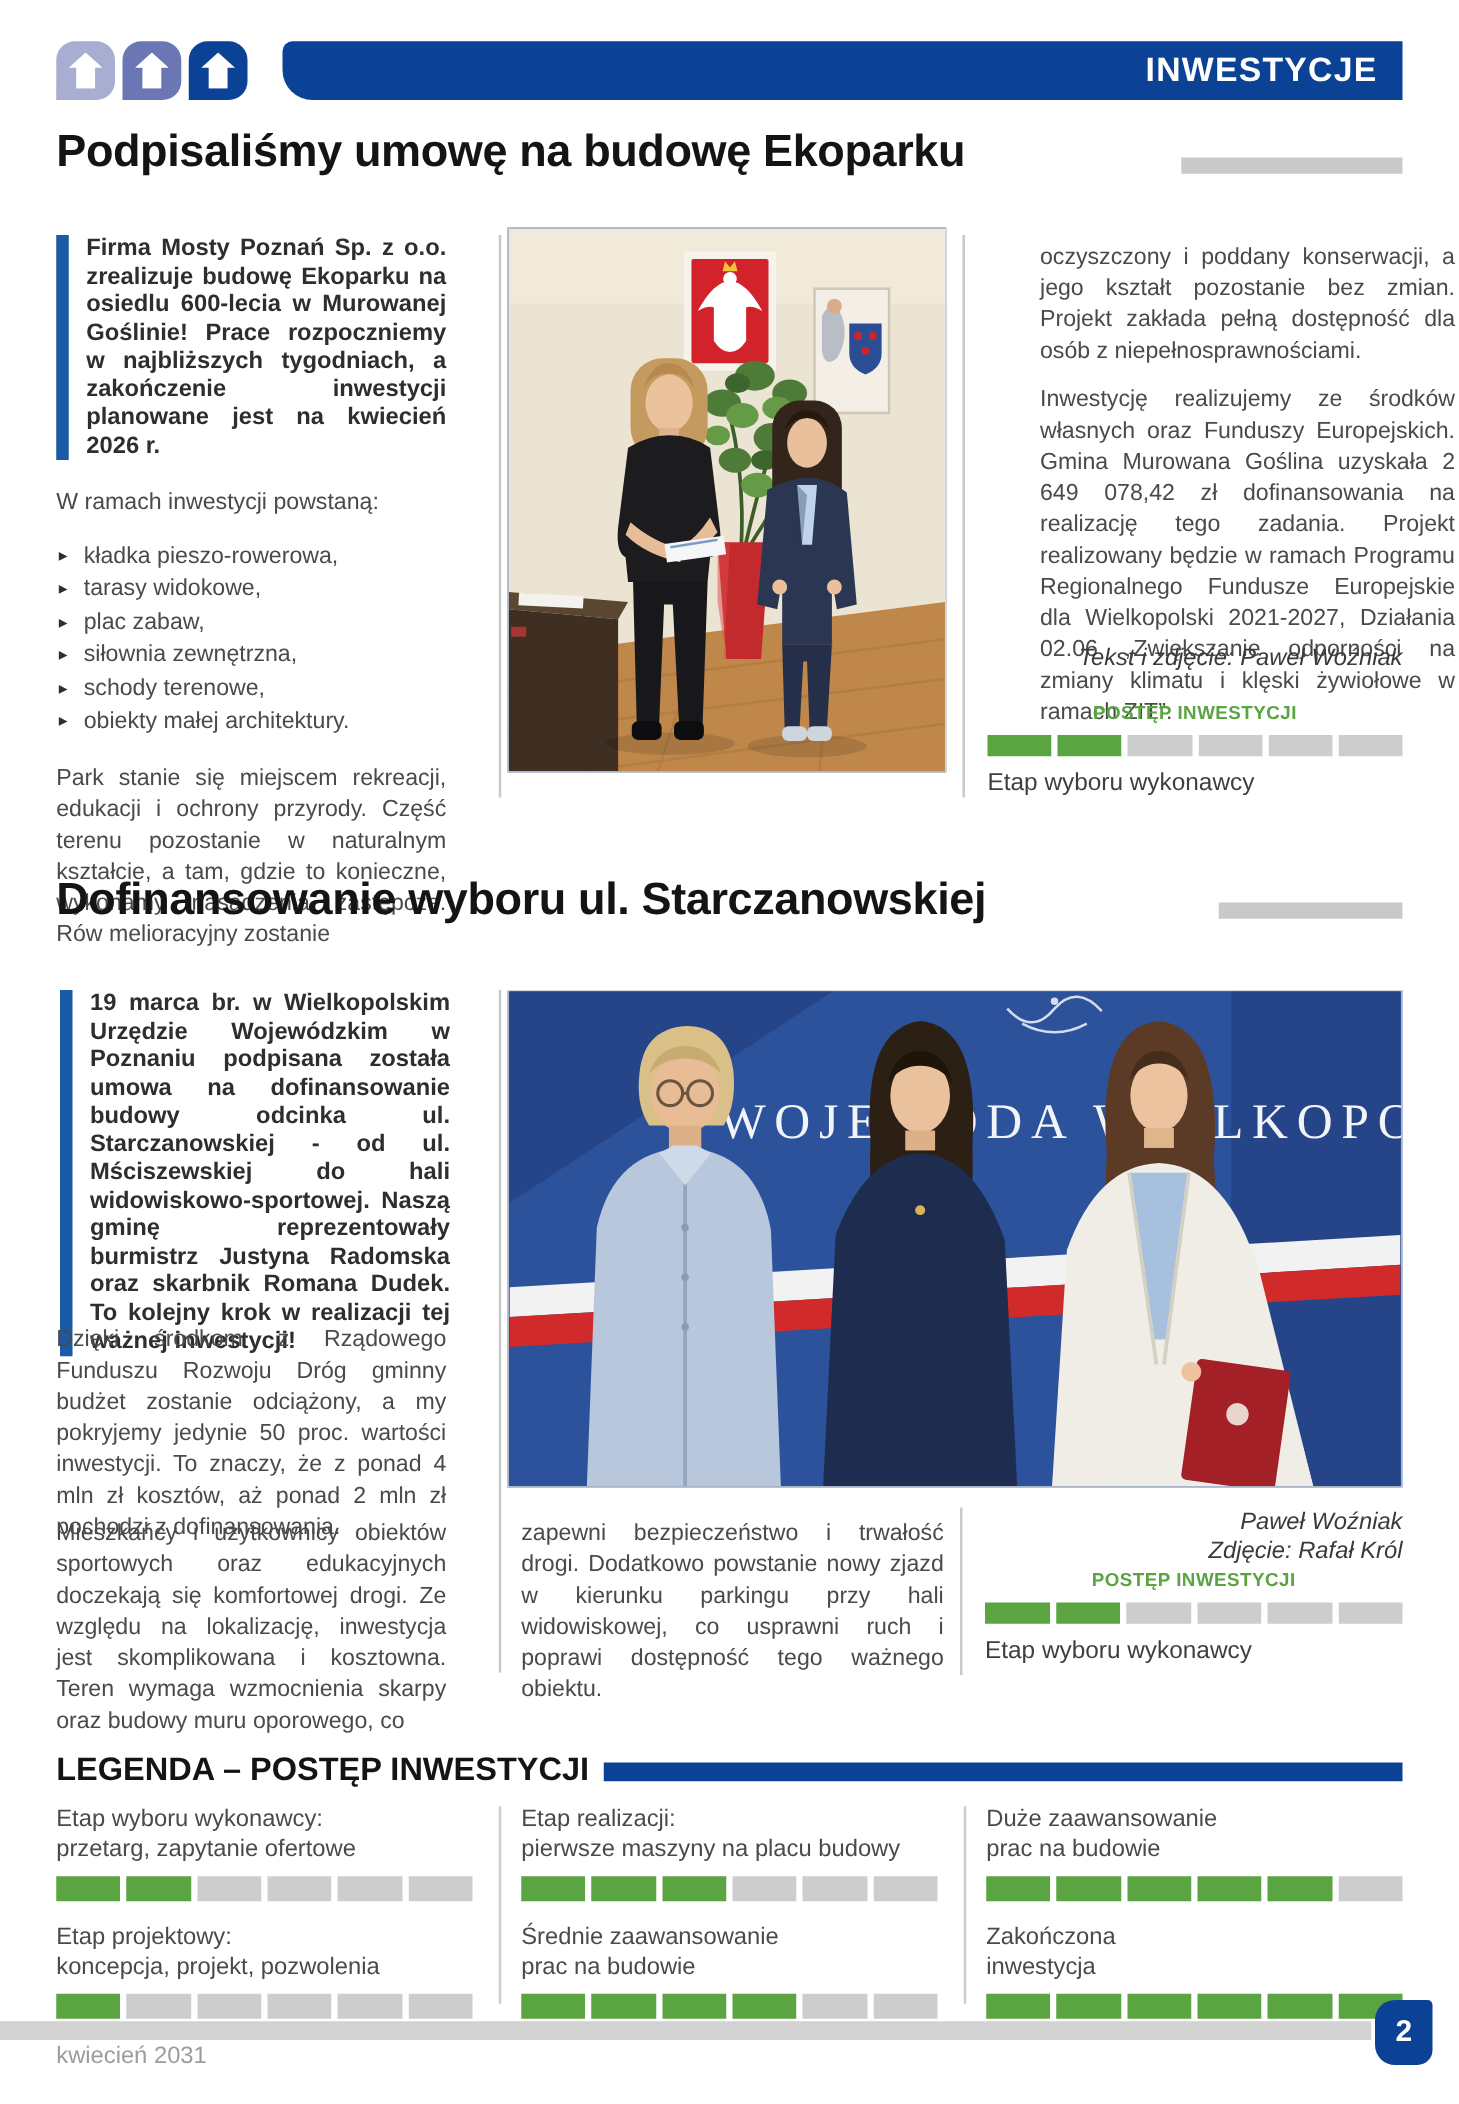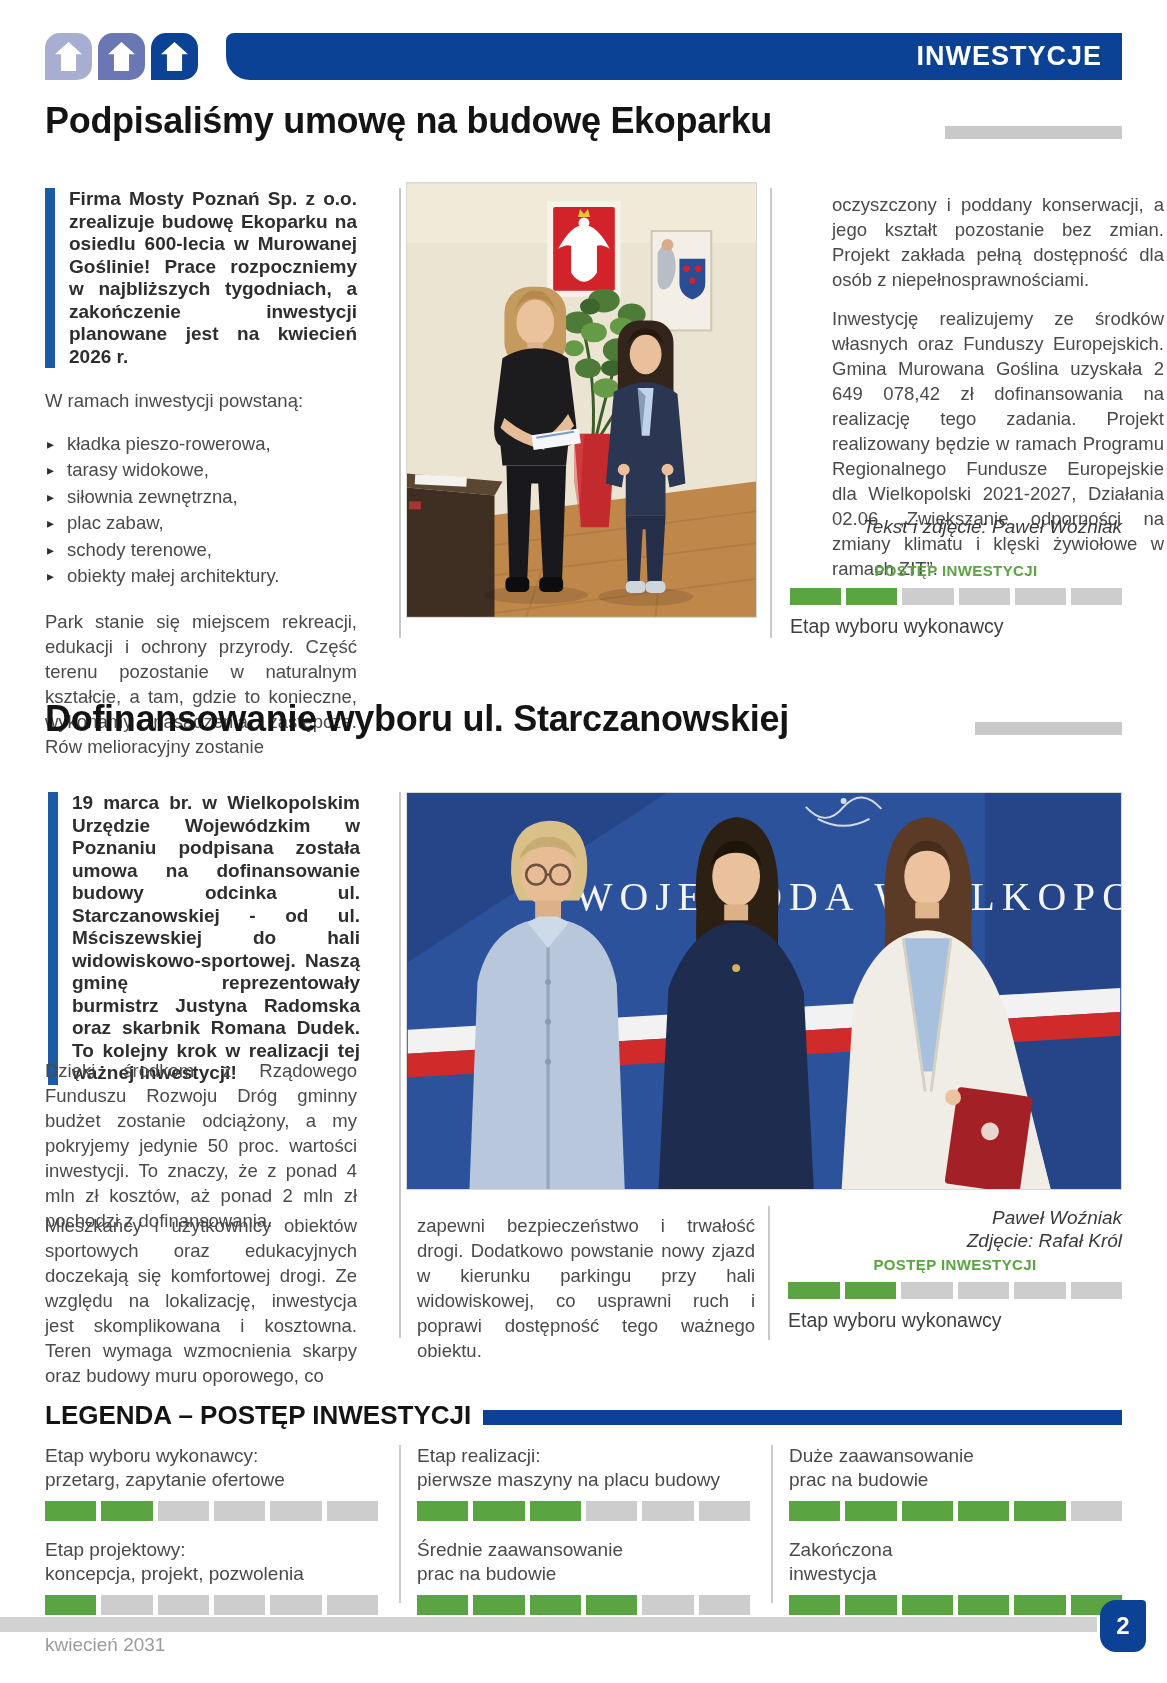--- a/index.html
+++ b/index.html
@@ -84,22 +84,22 @@
 
   <h1 class="art-title" style="top:100px;">Podpisaliśmy umowę na budowę Ekoparku</h1>
   <div class="title-graybar" style="left:945px;top:126px;width:177px;"></div>
 
   <div class="col" style="left:45px;top:188px;width:312px;">
     <p class="lead">Firma Mosty Poznań Sp. z o.o. zrealizuje budowę Ekoparku na osiedlu 600-lecia w Murowanej Goślinie! Prace rozpoczniemy w najbliższych tygodniach, a zakończenie inwestycji planowane jest na kwiecień 2026 r.</p>
     <p class="list-intro">W ramach inwestycji powstaną:</p>
     <ul class="blist">
       <li>kładka pieszo-rowerowa,</li>
       <li>tarasy widokowe,</li>
+      <li>plac zabaw,</li>
       <li>siłownia zewnętrzna,</li>
-      <li>plac zabaw,</li>
       <li>schody terenowe,</li>
       <li>obiekty małej architektury.</li>
     </ul>
     <p class="para" style="margin-top:20px;">Park stanie się miejscem rekreacji, edukacji i ochrony przyrody. Część terenu pozostanie w naturalnym kształcie, a tam, gdzie to konieczne, wykonamy nasadzenia zastępcze. Rów melioracyjny zostanie</p>
   </div>
 
   <div class="vline" style="left:399px;top:188px;height:450px;"></div>
 
   <div class="photo" style="left:406px;top:182px;width:351px;height:436px;">
     <svg width="349" height="434" viewBox="0 0 351 436">

